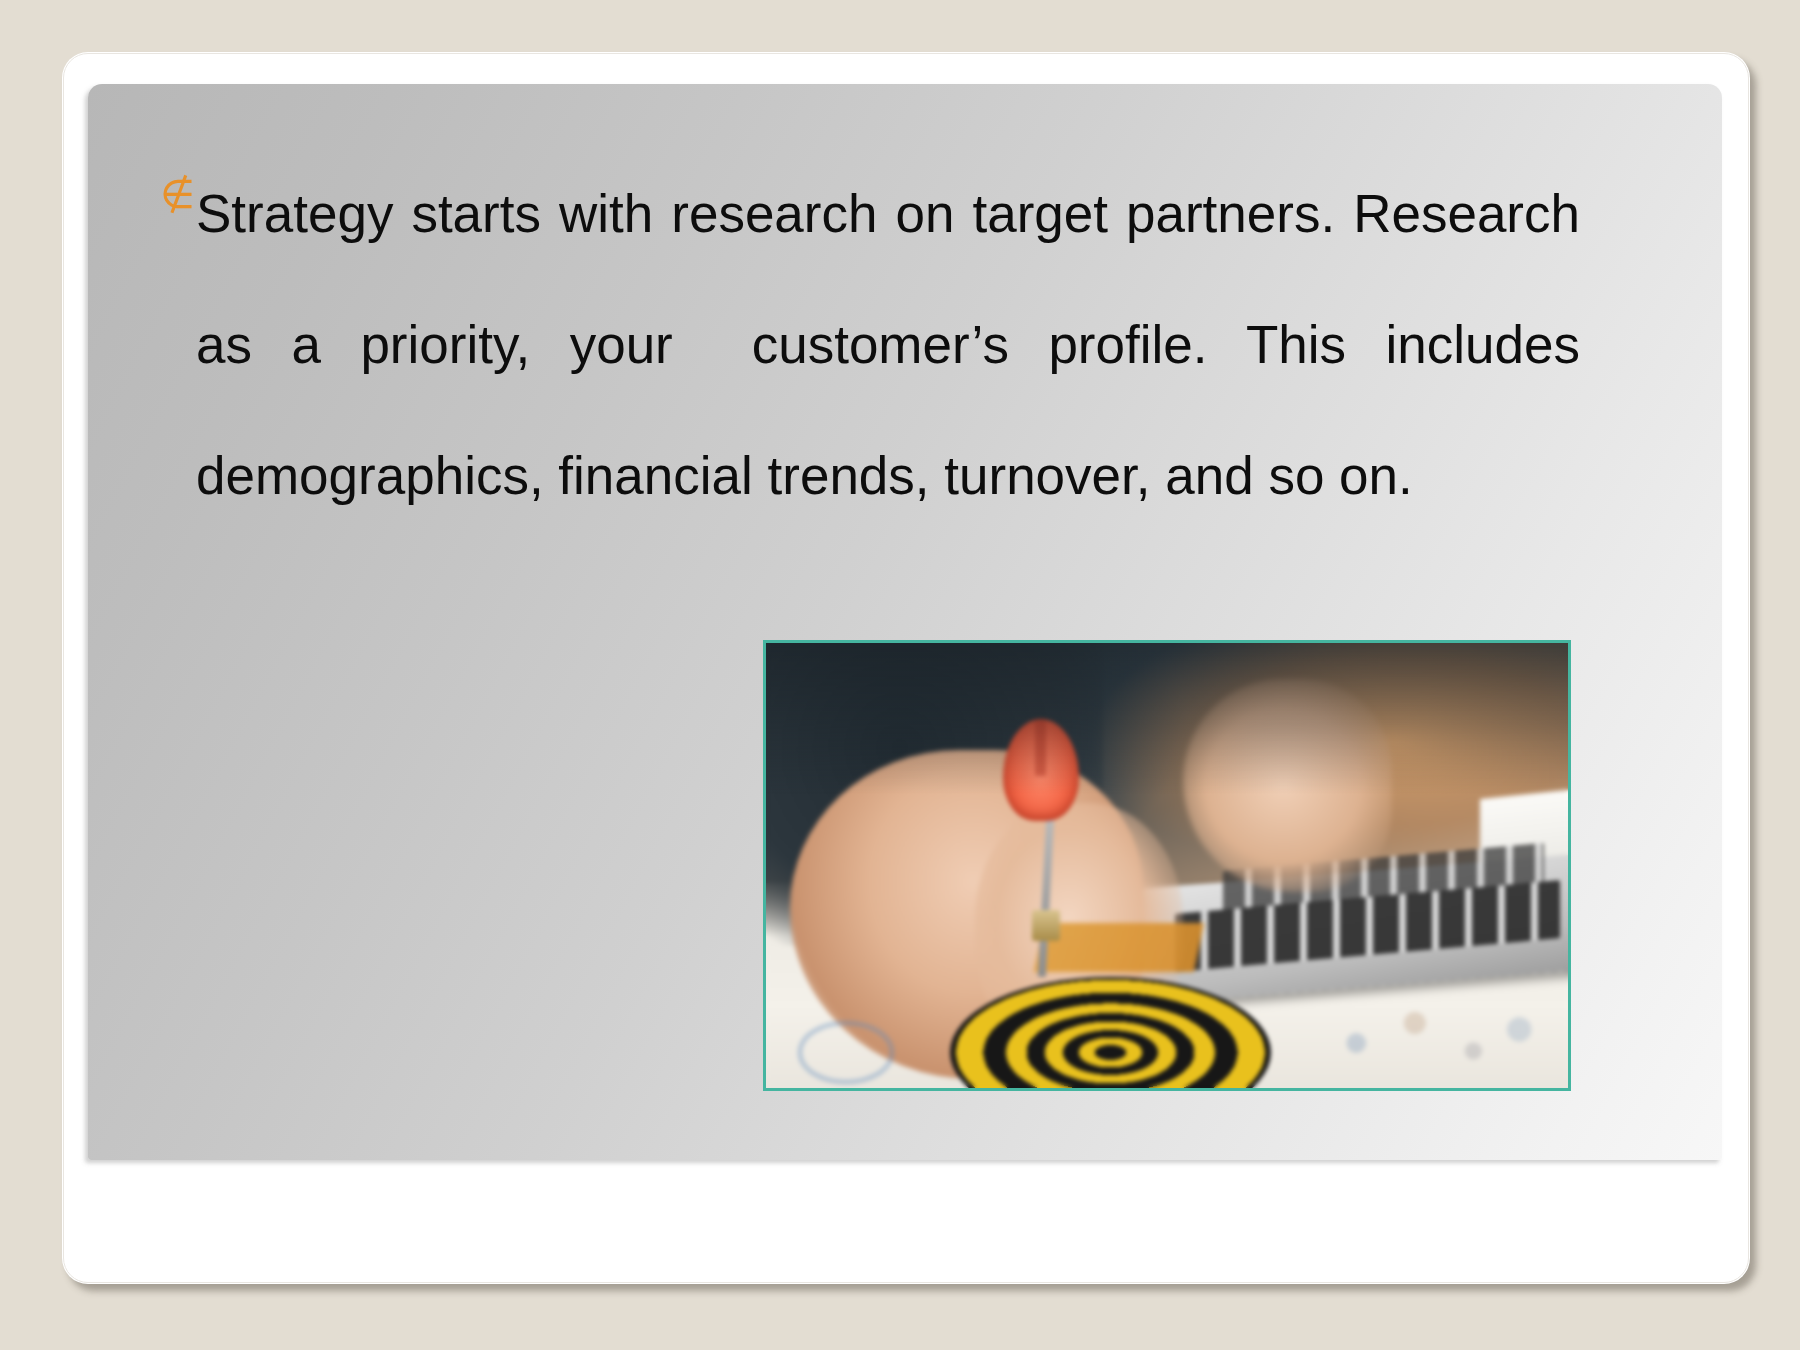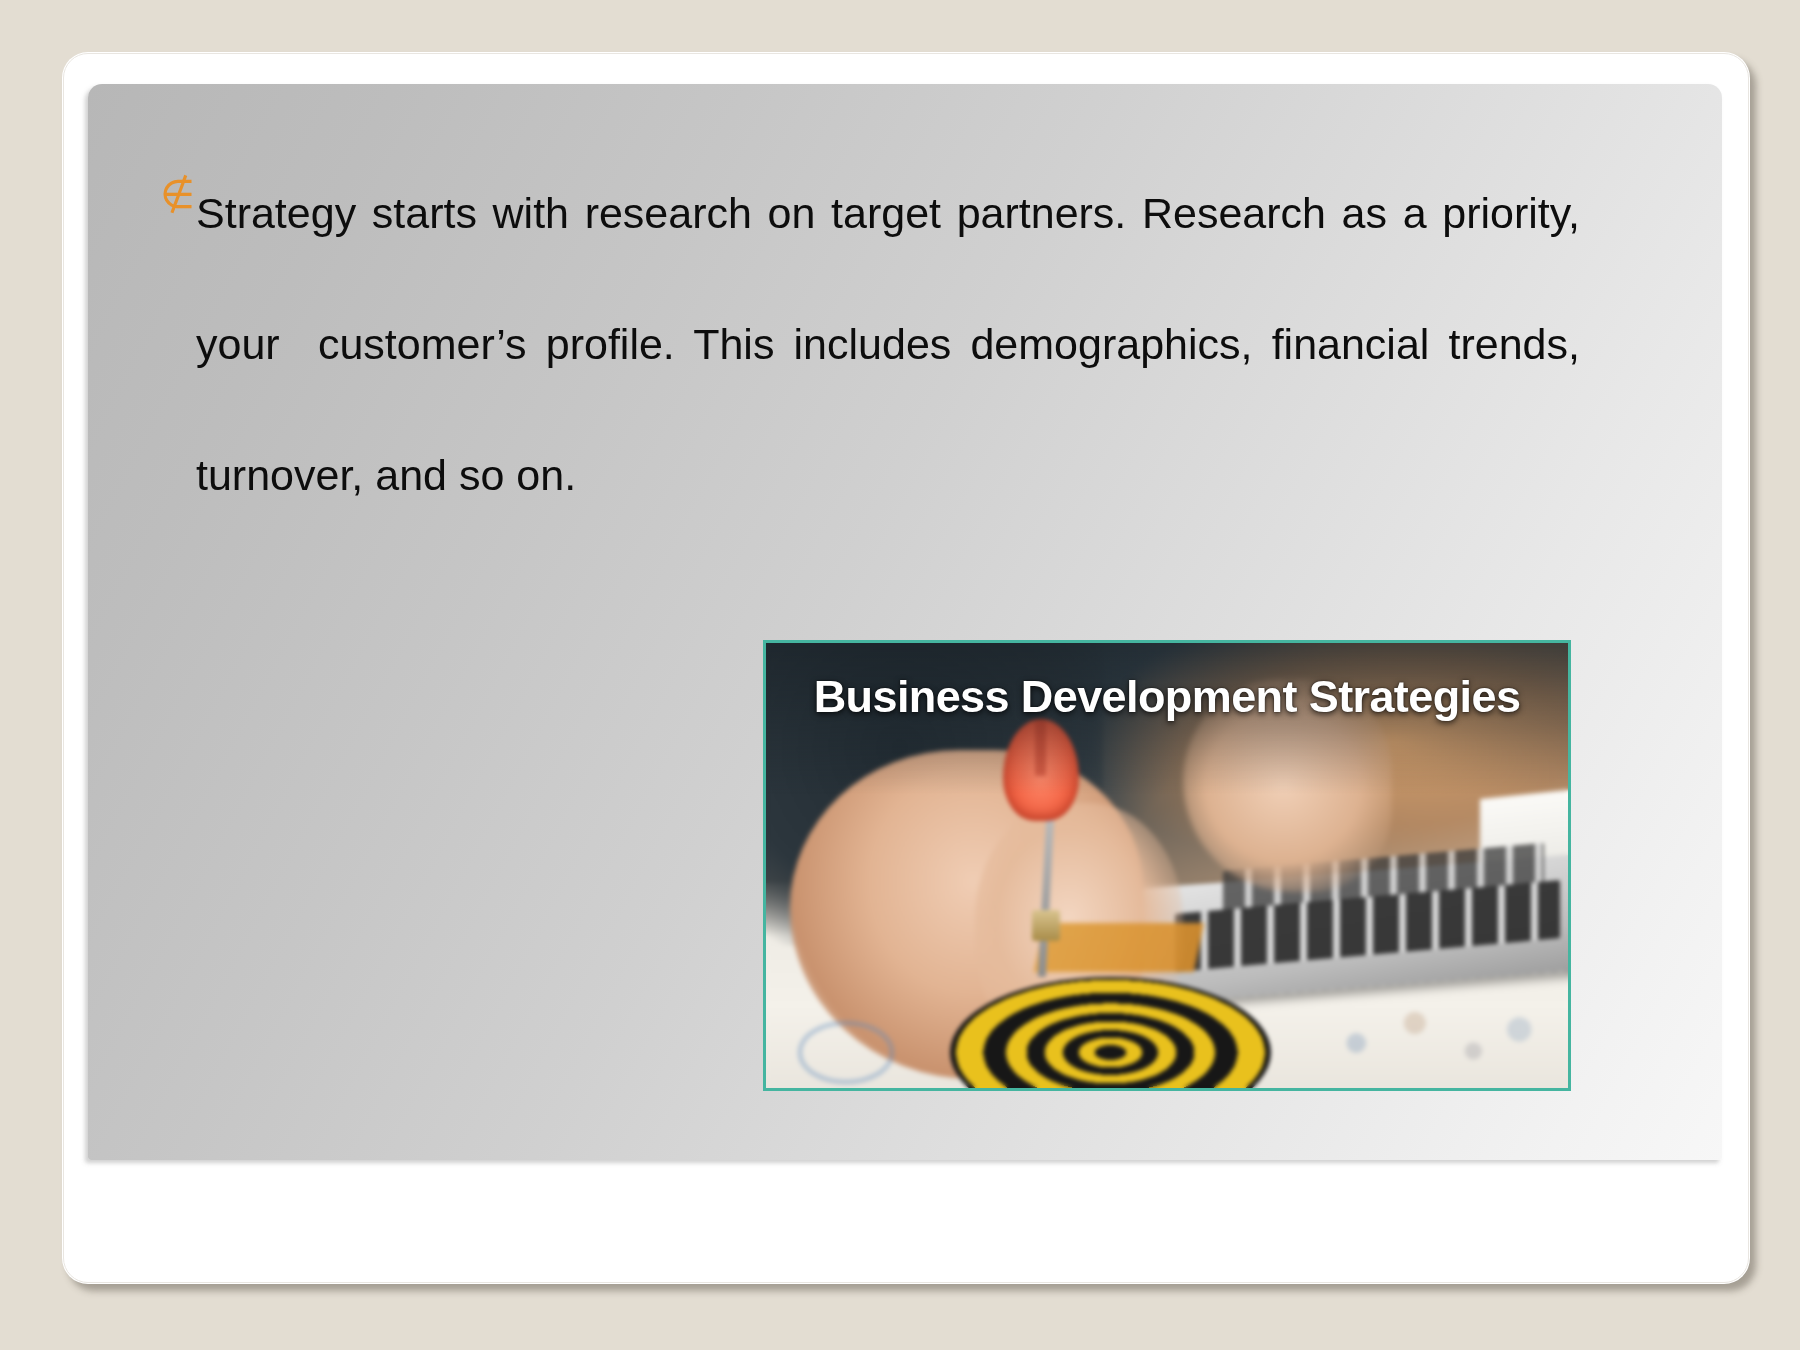--- a/index.html
+++ b/index.html
@@ -86,21 +86,21 @@
     color: #e8912a;
     font-size: 40px;
     line-height: 1;
     font-family: "DejaVu Sans", sans-serif;
     padding-top: 26px;
     text-align: left;
   }
 
   .para-text {
     flex: 1 1 auto;
-    font-size: 43px;
+    font-size: 53px;
     line-height: 131px;
     color: #0d0d0d;
     text-align: justify;
     text-justify: inter-word;
     font-weight: 400;
     letter-spacing: 0px;
     word-spacing: 0px;
     white-space: pre-wrap;
   }
 
@@ -408,19 +408,18 @@
           <div class="pic-paper-orange"></div>
           <div class="pic-target"></div>
           <div class="pic-dart-shaft"></div>
           <div class="pic-dart-barrel"></div>
           <div class="pic-dart-flight"></div>
           <div class="pic-dart-notch"></div>
           <div class="pic-blue-circ"></div>
           <div class="pic-chart"></div>
           <div class="pic-blurlayer"></div>
           <div class="pic-scrim"></div>
-          <div class="pic-caption">Business Development Strategies</div>
         </div>
       </div>
 
     </div>
   </div>
 </div>
 
 </body></html>

